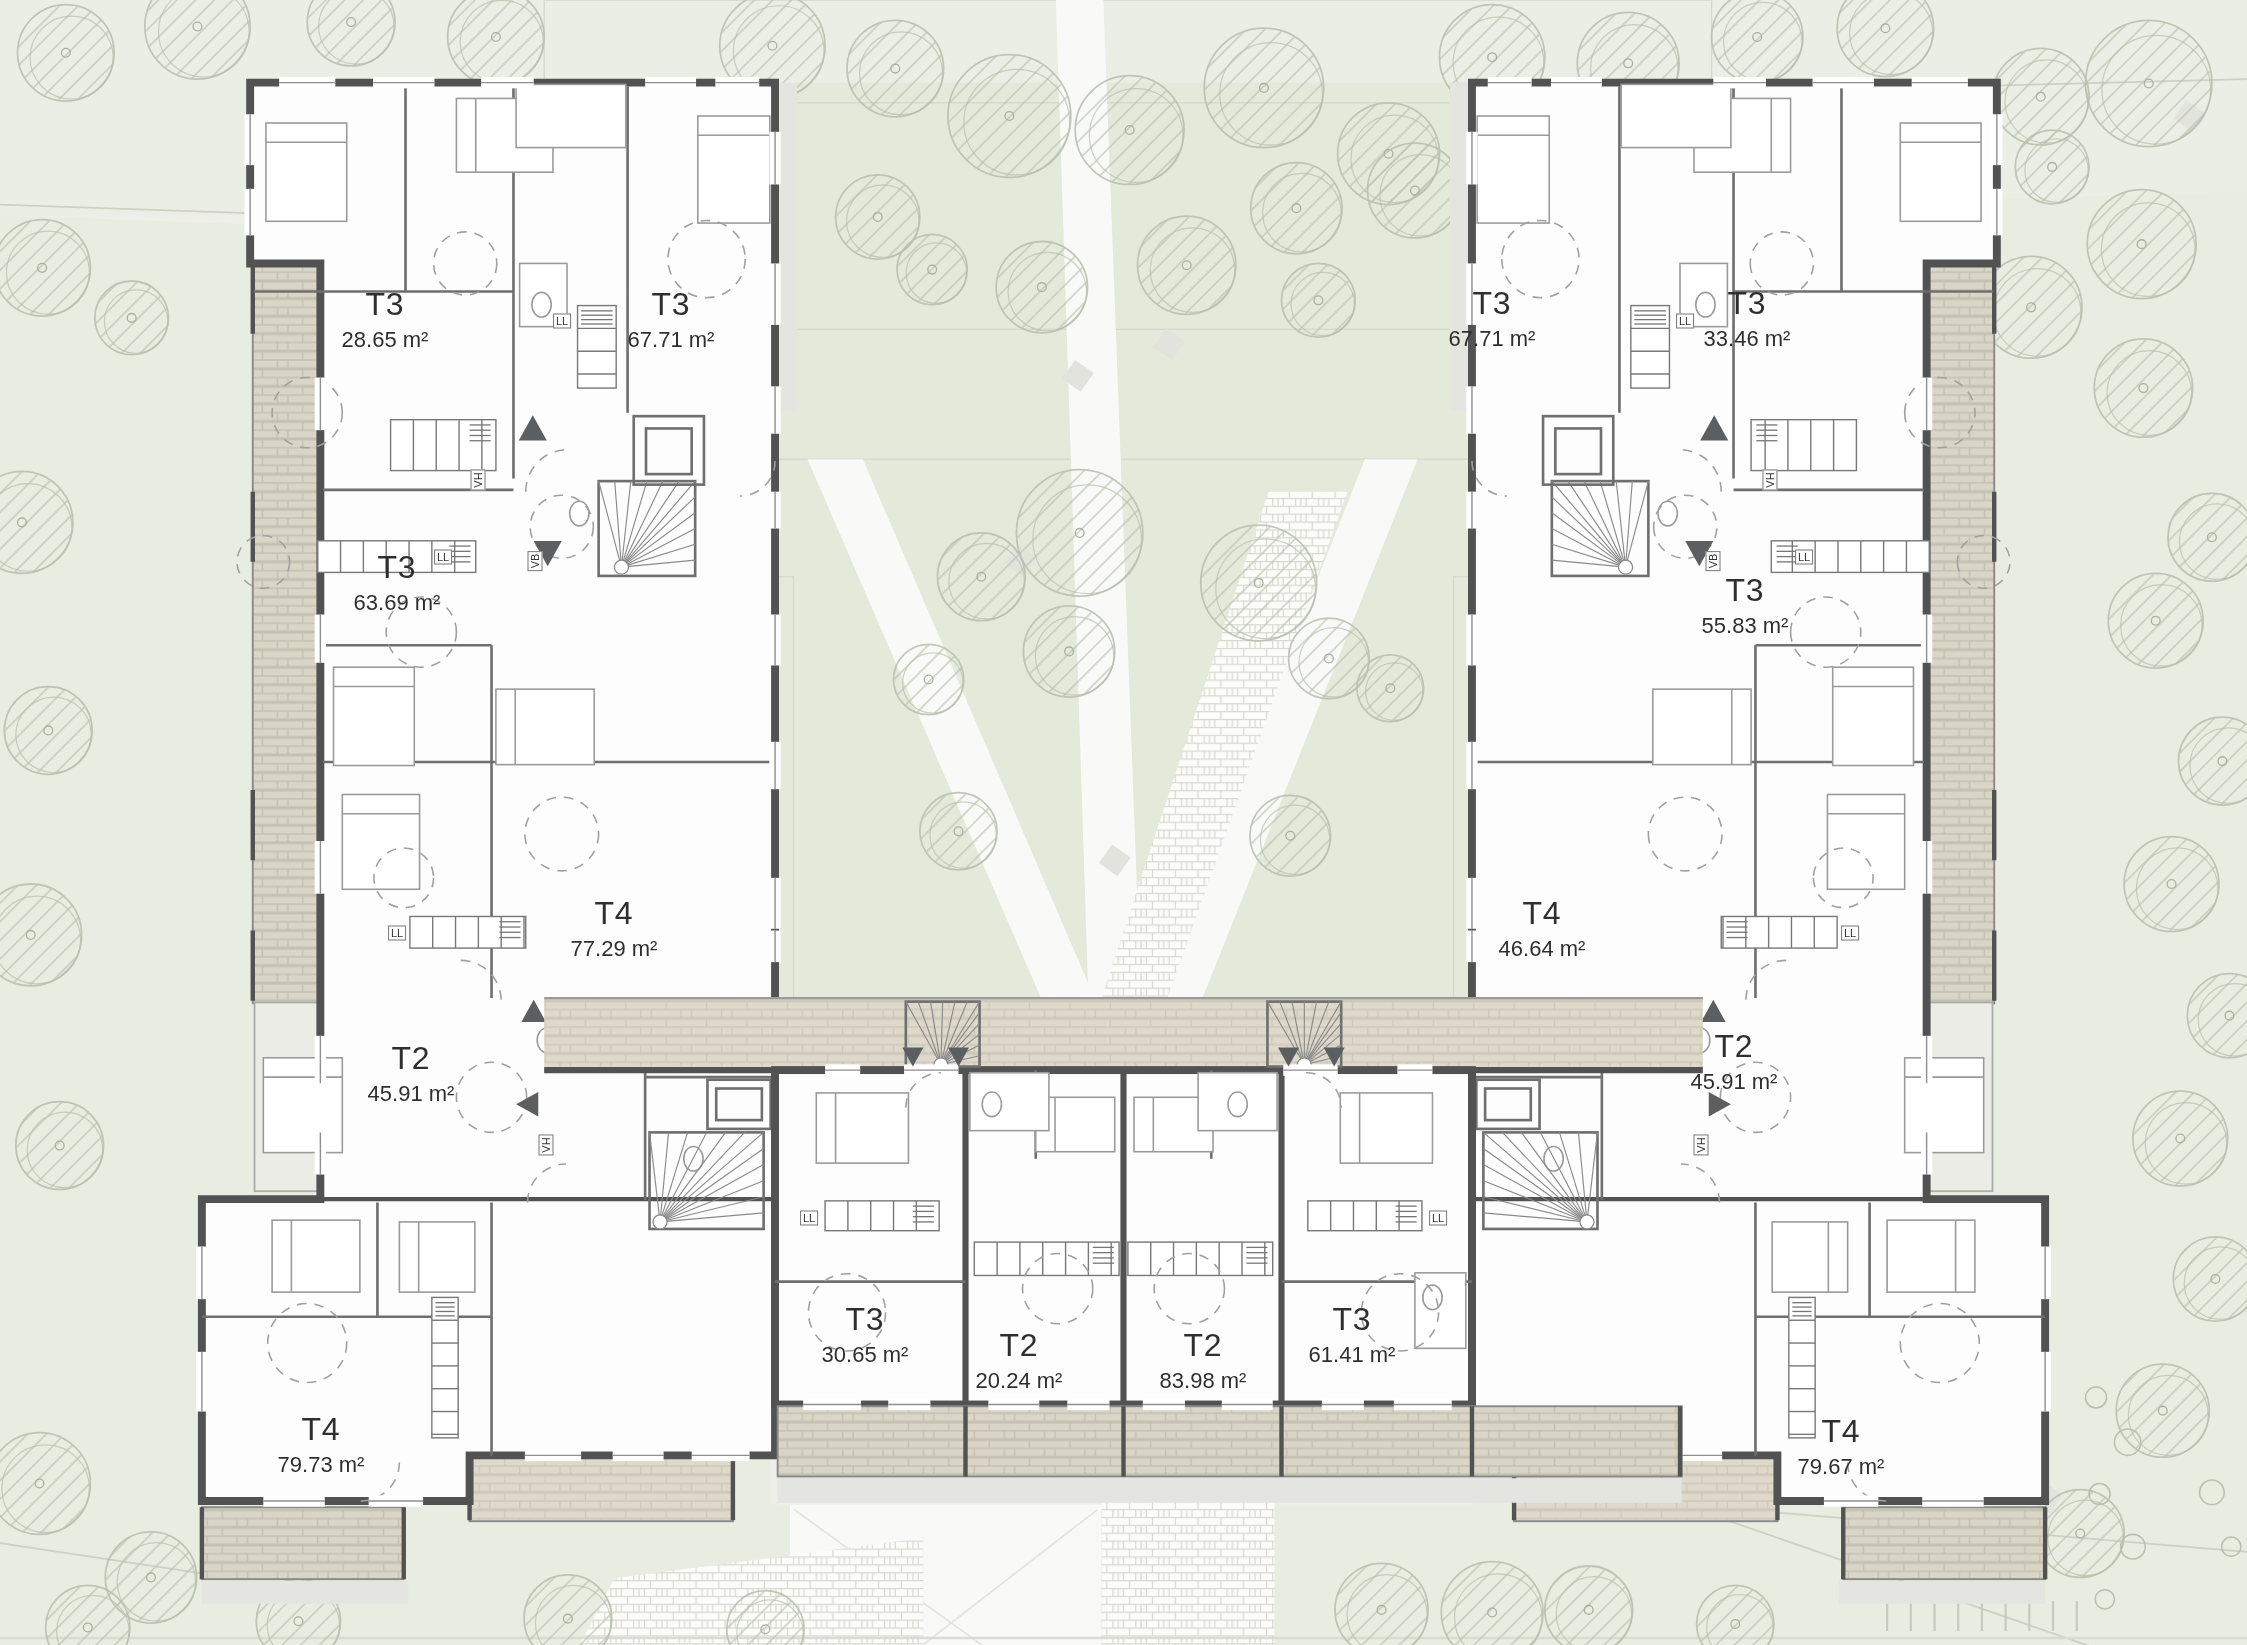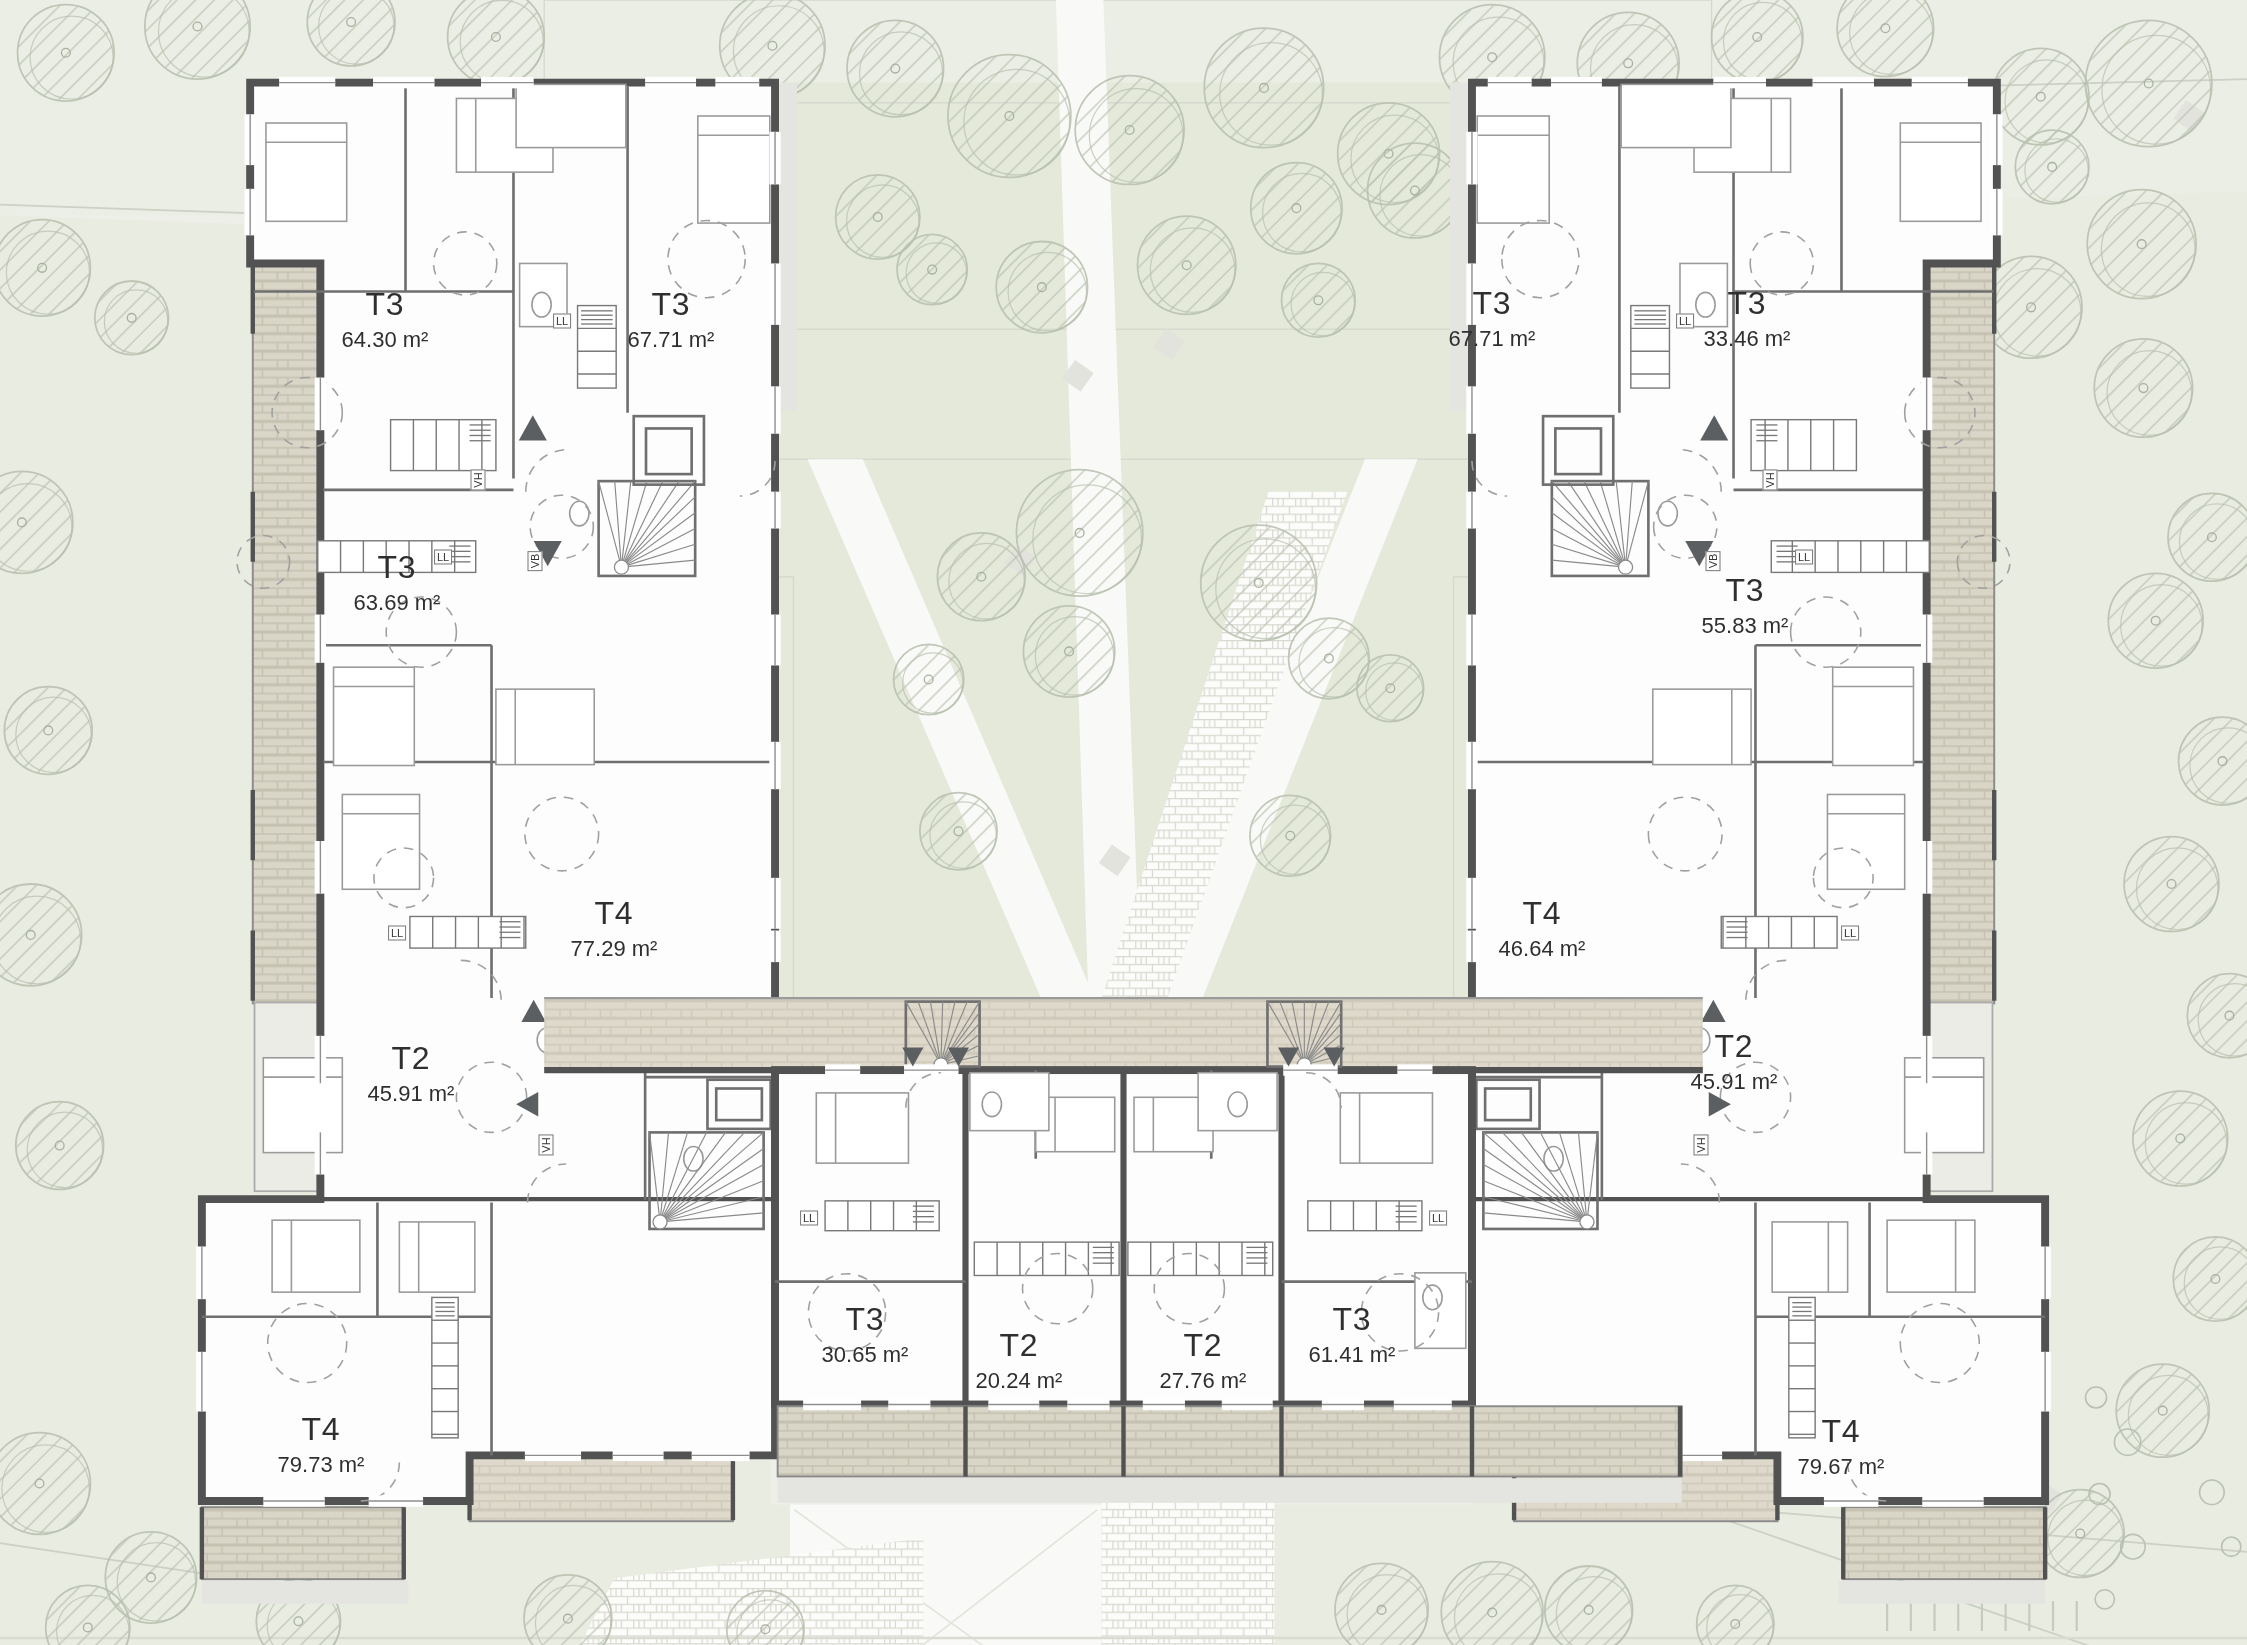--- a/index.html
+++ b/index.html
@@ -920,21 +920,21 @@
         <polygon points="1080,1193.4 1104,1193.4 1092,1215" class="tri"></polygon>
         <polygon points="1456,1193.4 1480,1193.4 1468,1215" class="tri"></polygon>
         <polygon points="1508,1193.4 1532,1193.4 1520,1215" class="tri"></polygon>
       </g>
   </g>
 </svg>
 
 <div class="labels">
   <div class="unit-label" style="left:385px;top:320px">
       <div class="unit-type">T3</div>
-      <div class="unit-area">64.30 m²</div>
+      <div class="unit-area">28.65 m²</div>
     </div>
   <div class="unit-label" style="left:671px;top:320px">
       <div class="unit-type">T3</div>
       <div class="unit-area">67.71 m²</div>
     </div>
   <div class="unit-label" style="left:397px;top:583px">
       <div class="unit-type">T3</div>
       <div class="unit-area">63.69 m²</div>
     </div>
   <div class="unit-label" style="left:614px;top:929px">
@@ -952,21 +952,21 @@
   <div class="unit-label" style="left:865px;top:1335px">
       <div class="unit-type">T3</div>
       <div class="unit-area">30.65 m²</div>
     </div>
   <div class="unit-label" style="left:1019px;top:1361px">
       <div class="unit-type">T2</div>
       <div class="unit-area">20.24 m²</div>
     </div>
   <div class="unit-label" style="left:1203px;top:1361px">
       <div class="unit-type">T2</div>
-      <div class="unit-area">27.76 m²</div>
+      <div class="unit-area">83.98 m²</div>
     </div>
   <div class="unit-label" style="left:1352px;top:1335px">
       <div class="unit-type">T3</div>
       <div class="unit-area">61.41 m²</div>
     </div>
   <div class="unit-label" style="left:1492px;top:319px">
       <div class="unit-type">T3</div>
       <div class="unit-area">67.71 m²</div>
     </div>
   <div class="unit-label" style="left:1747px;top:319px">

